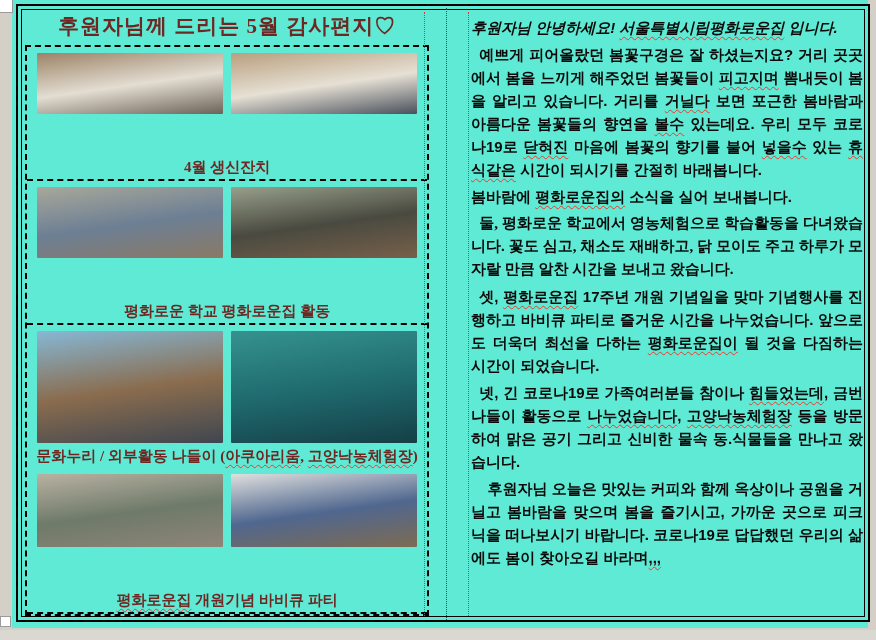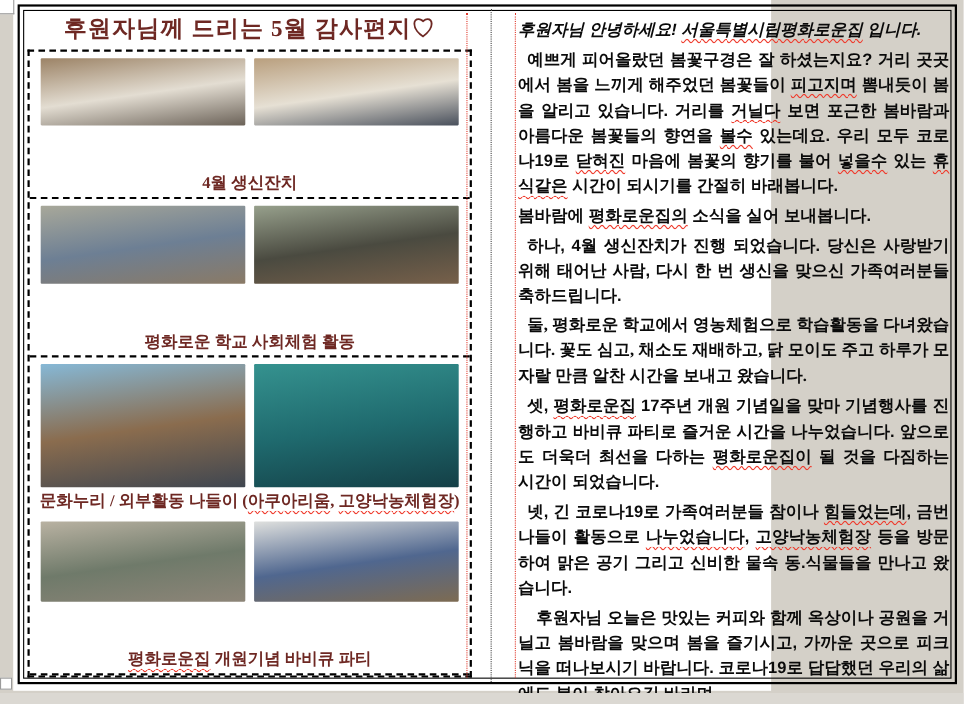--- a/index.html
+++ b/index.html
@@ -1,19 +1,19 @@
 <!DOCTYPE html>
 <html><head>
 <meta charset="utf-8">
 <style>
   * { margin:0; padding:0; box-sizing:border-box; }
   html,body { width:876px; height:640px; overflow:hidden; }
   body { background:#d4d0c8; font-family:"Liberation Sans", sans-serif; position:relative; }
 
-  .page { position:absolute; left:12px; top:0; width:689px; height:628px; background:#ffffff; }
+  .page { position:absolute; left:12px; top:0; width:856px; height:628px; background:#5eead4; }
 
   
   .letter-frame { position:absolute; left:4px; top:4px; width:854px; height:618px;
                   border:2px solid #000; }
   .letter-frame::before { content:""; position:absolute; inset:3px; border:1.5px solid #000; }
 
   
   .title { position:absolute; left:12px; top:12px; width:406px; text-align:center;
            font-family:"Liberation Serif", serif; font-weight:900; font-size:21px;
            letter-spacing:1px; color:#6e2823; }
@@ -63,21 +63,21 @@
         <div class="photo" title="4월 생신잔치 실내 선물 전달 사진" style="background: linear-gradient(172deg, rgb(156, 131, 102) 0%, rgb(227, 221, 210) 52%, rgb(107, 98, 88) 100%);"></div>
         <div class="photo" title="생신잔치 식탁에 둘러앉은 가족들 사진" style="background: linear-gradient(172deg, rgb(185, 159, 126) 0%, rgb(230, 224, 212) 52%, rgb(73, 80, 92) 100%);"></div>
       </div>
       <div class="caption"><span>4월 생신잔치</span></div>
     </div>
     <div class="section sep" style="flex:144">
       <div class="photos">
         <div class="photo" title="평화로운 학교 현수막 앞 단체 사진" style="background: linear-gradient(172deg, rgb(168, 168, 154) 0%, rgb(109, 127, 148) 52%, rgb(138, 122, 102) 100%);"></div>
         <div class="photo" title="모종 심기 영농체험 사진" style="background: linear-gradient(172deg, rgb(151, 160, 140) 0%, rgb(74, 74, 64) 52%, rgb(119, 96, 74) 100%);"></div>
       </div>
-      <div class="caption"><span>평화로운 학교 사회체험 활동</span></div>
+      <div class="caption"><span>평화로운 학교 평화로운집 활동</span></div>
     </div>
     <div class="section" style="flex:146">
       <div class="photos">
         <div class="photo" title="상어 조형물 앞 단체 사진" style="background: linear-gradient(172deg, rgb(134, 184, 214) 0%, rgb(138, 108, 78) 52%, rgb(63, 70, 80) 100%);"></div>
         <div class="photo" title="대형 수족관 수조 사진" style="background: linear-gradient(172deg, rgb(53, 146, 143) 0%, rgb(31, 106, 110) 52%, rgb(20, 63, 70) 100%);"></div>
       </div>
       <div class="caption"><span>문화누리 / 외부활동 나들이 (</span><span class="sp">아쿠아리움</span><span>, </span><span class="sp">고양낙농체험장</span><span>)</span></div>
     </div>
     <div class="section sep" style="flex:146">
       <div class="photos">
@@ -90,21 +90,20 @@
 
   <div class="guide guide-red" style="left:412px"></div>
   <div class="guide guide-black" style="left:434px"></div>
   <div class="guide guide-red" style="left:456px"></div>
 
   <div class="letter">
     <div>
         <p class="para" style="text-indent: 0em; font-style: italic;"><span>후원자님 안녕하세요! </span><span class="sp">서울특별시립평화로운집</span><span> 입니다.</span></p>
         <p class="para" style="text-indent: 0.55em;"><span>예쁘게 피어올랐던 봄꽃구경은 잘 하셨는지요? 거리 곳곳에서 봄을 느끼게 해주었던 봄꽃들이 </span><span class="sp">피고지며</span><span> 뽐내듯이 봄을 알리고 있습니다. 거리를 </span><span class="sp">거닐다</span><span> 보면 포근한 봄바람과 아름다운 봄꽃들의 향연을 </span><span class="sp">볼수</span><span> 있는데요. 우리 모두 코로나19로 </span><span class="sp">닫혀진</span><span> 마음에 봄꽃의 향기를 불어 </span><span class="sp">넣을수</span><span> 있는 </span><span class="sp">휴식같은</span><span> 시간이 되시기를 간절히 바래봅니다.</span></p>
         <p class="para" style="text-indent: 0em;"><span>봄바람에 </span><span class="sp">평화로운집의</span><span> 소식을 실어 보내봅니다.</span></p>
-        <p class="para" style="text-indent: 0.55em;"><span>하나, 4월 생신잔치가 진행 되었습니다. 당신은 사랑받기위해 태어난 사람, 다시 한 번 생신을 맞으신 가족여러분들 축하드립니다.</span></p>
         <p class="para" style="text-indent: 0.55em; font-family: Liberation Serif, serif;"><span>둘, 평화로운 학교에서 영농체험으로 학습활동을 다녀왔습니다. 꽃도 심고, 채소도 재배하고, 닭 모이도 주고 하루가 모자랄 만큼 알찬 시간을 보내고 왔습니다.</span></p>
         <p class="para" style="text-indent: 0.55em;"><span>셋, </span><span class="sp">평화로운집</span><span> 17주년 개원 기념일을 맞마 기념행사를 진행하고 바비큐 파티로 즐거운 시간을 나누었습니다. 앞으로도 더욱더 최선을 다하는 </span><span class="sp">평화로운집이</span><span> 될 것을 다짐하는 시간이 되었습니다.</span></p>
         <p class="para" style="text-indent: 0.55em;"><span>넷, 긴 코로나19로 가족여러분들 참이나 </span><span class="sp">힘들었는데</span><span>, 금번 나들이 활동으로 </span><span class="sp">나누었습니다</span><span>, </span><span class="sp">고양낙농체험장</span><span> 등을 방문하여 맑은 공기 그리고 신비한 물속 동.식물들을 만나고 왔습니다.</span></p>
         <p class="para" style="text-indent: 1.1em;"><span>후원자님 오늘은 맛있는 커피와 함께 옥상이나 공원을 거닐고 봄바람을 맞으며 봄을 즐기시고, 가까운 곳으로 피크닉을 떠나보시기 바랍니다. 코로나19로 답답했던 우리의 삶에도 봄이 찾아오길 바라며</span><span class="sp">,,,</span></p>
       </div>
 
   </div>
 </div>
 
 <div class="corner-tl"></div>

